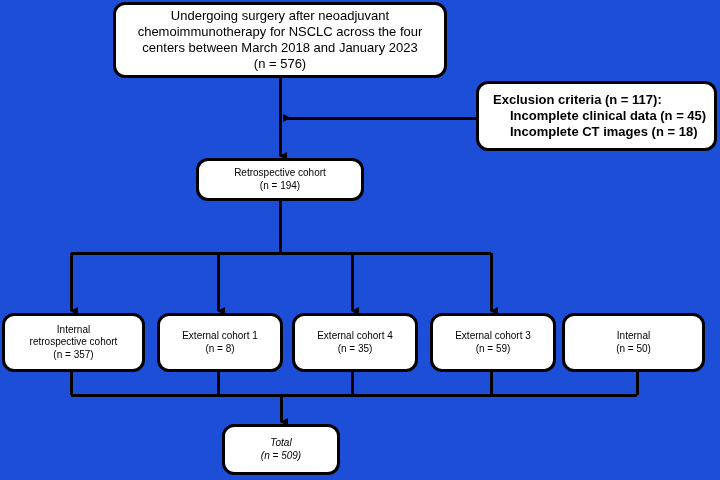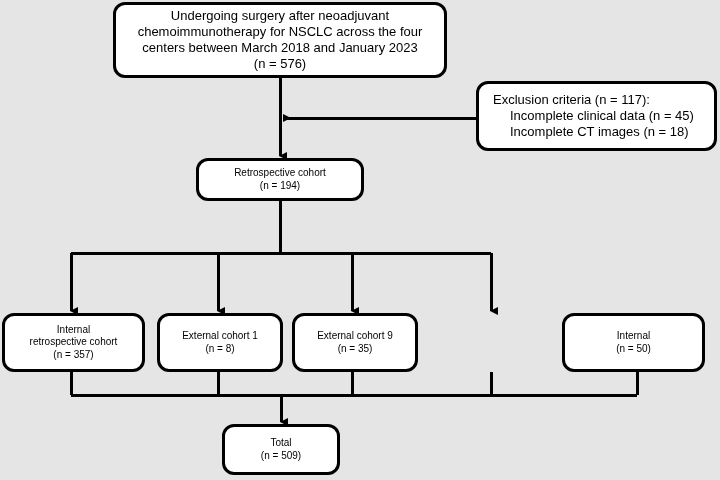--- a/index.html
+++ b/index.html
@@ -4,21 +4,21 @@
 <style>
   html, body {
     margin: 0;
     padding: 0;
     background: #ffffff;
   }
   #canvas {
     position: relative;
     width: 720px;
     height: 480px;
-    background: #e5e5e5;
+    background: #1d4ed8;
     overflow: hidden;
     font-family: "Liberation Sans", sans-serif;
   }
   .flow-svg {
     position: absolute;
     top: 0;
     left: 0;
     width: 720px;
     height: 480px;
   }
@@ -43,35 +43,35 @@
     left: 113px; top: 2px; width: 334px; height: 76px;
     font-size: 13px;
   }
   #node-exclusion {
     left: 476px; top: 81px; width: 241px; height: 70px;
     align-items: flex-start;
     text-align: left;
     padding-left: 14px;
     font-size: 13px;
   }
-  #node-exclusion .ln { text-align: right; }
+  #node-exclusion .ln { text-align: right; font-weight: bold; }
   #node-exclusion .indent { padding-left: 17px; }
   #node-retro {
     left: 196px; top: 158px; width: 168px; height: 43px;
   }
   .cohort {
     top: 313px; height: 59px;
   }
   #node-c1 { left: 2px;   width: 143px; }
   #node-c2 { left: 157px; width: 126px; justify-content: center; }
   #node-c3 { left: 292px; width: 126px; }
   #node-c4 { left: 430px; width: 126px; }
   #node-c5 { left: 562px; width: 143px; }
   #node-total {
-    left: 222px; top: 424px; width: 118px; height: 51px;
+    left: 222px; top: 424px; width: 118px; height: 51px; font-style: italic;
   }
 </style>
 </head>
 <body>
 
 <div id="canvas">
 
   <svg class="flow-svg" viewBox="0 0 720 480" xmlns="http://www.w3.org/2000/svg">
     <defs>
       <marker id="ah-down" markerWidth="10" markerHeight="10" refX="5" refY="8" orient="auto" markerUnits="userSpaceOnUse">
@@ -132,24 +132,28 @@
     <span class="ln">retrospective cohort</span>
     <span class="ln">(n = 357)</span>
   </div>
 
   <div class="node cohort" id="node-c2">
     <span class="ln">External cohort 1</span>
     <span class="ln">(n = 8)</span>
   </div>
 
   <div class="node cohort" id="node-c3">
-    <span class="ln">External cohort 9</span>
+    <span class="ln">External cohort 4</span>
     <span class="ln">(n = 35)</span>
   </div>
 
+  <div class="node cohort" id="node-c4">
+    <span class="ln">External cohort 3</span>
+    <span class="ln">(n = 59)</span>
+  </div>
 
   <div class="node cohort" id="node-c5">
     <span class="ln">Internal</span>
     <span class="ln">(n = 50)</span>
   </div>
 
   <div class="node" id="node-total">
     <span class="ln">Total</span>
     <span class="ln">(n = 509)</span>
   </div>

